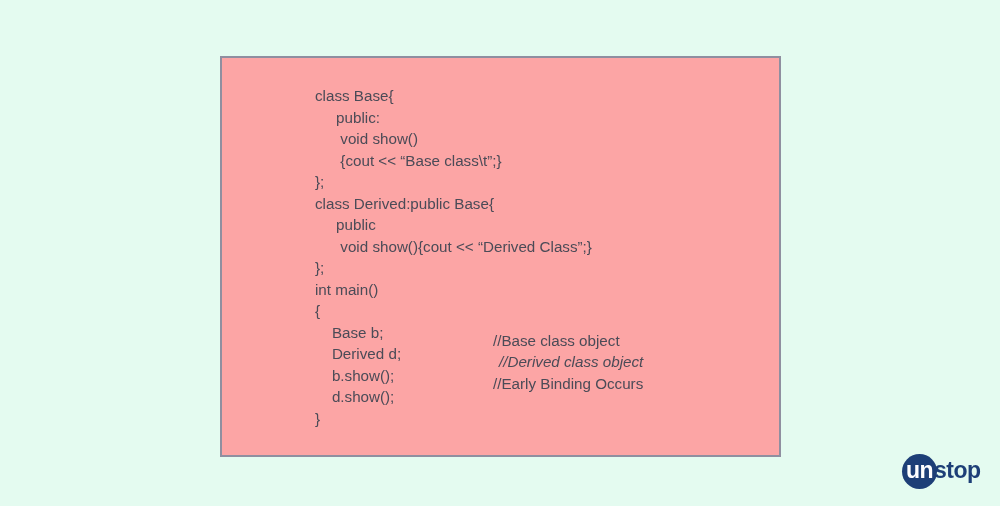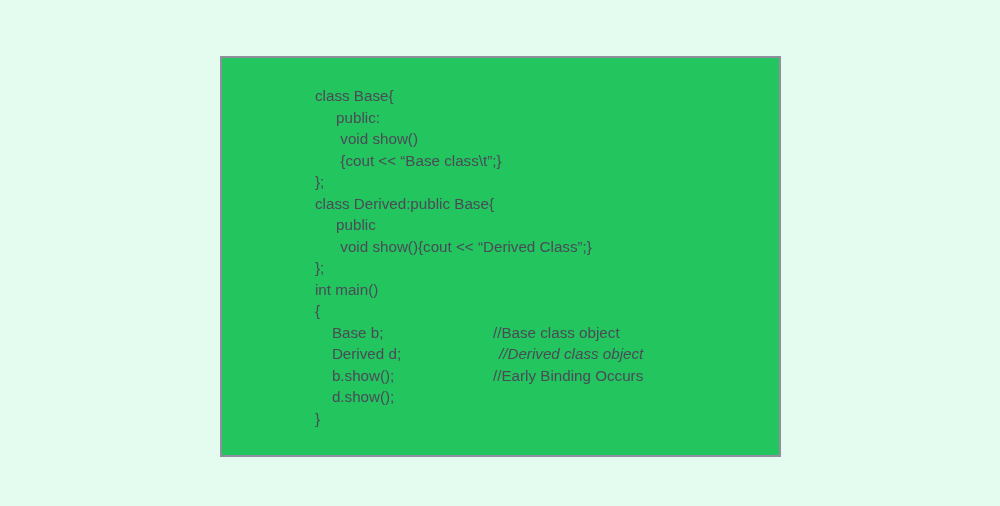--- a/index.html
+++ b/index.html
@@ -22,21 +22,21 @@
   }
 
   
   .code-card {
     position: absolute;
     left: 220px;
     top: 56px;
     width: 561px;
     height: 401px;
     box-sizing: border-box;
-    background: #22c55e;
+    background: #fca5a5;
     border: 2px solid #8f8fa0;
     overflow: hidden;
   }
 
   .code-body {
     position: absolute;
     left: 93px;
     top: 27px;
     right: 0;
     font-family: "Liberation Sans", sans-serif;
@@ -50,21 +50,21 @@
     display: block;
     height: 21.5px;
     position: relative;
     white-space: pre;
   }
 
   
   .code-line .cmt {
     position: absolute;
     left: 178px;
-    top: 0;
+    top: 8px;
     white-space: pre;
   }
   .code-line .cmt.shift {
     left: 184px;
     font-style: italic;
   }
 
   
   .logo {
     position: absolute;
@@ -107,14 +107,19 @@
 </style>
 </head>
 <body>
 
 <div id="canvas">
 
   <div class="code-card">
     <div class="code-body" id="code-body"><span class="code-line"><span>class Base{</span></span><span class="code-line"><span>     public:</span></span><span class="code-line"><span>      void show()</span></span><span class="code-line"><span>      {cout &lt;&lt; “Base class\t”;}</span></span><span class="code-line"><span>};</span></span><span class="code-line"><span>class Derived:public Base{</span></span><span class="code-line"><span>     public</span></span><span class="code-line"><span>      void show(){cout &lt;&lt; “Derived Class”;}</span></span><span class="code-line"><span>};</span></span><span class="code-line"><span>int main()</span></span><span class="code-line"><span>{</span></span><span class="code-line"><span>    Base b;</span><span class="cmt">//Base class object</span></span><span class="code-line"><span>    Derived d;</span><span class="cmt shift">//Derived class object</span></span><span class="code-line"><span>    b.show();</span><span class="cmt">//Early Binding Occurs</span></span><span class="code-line"><span>    d.show();</span></span><span class="code-line"><span>}</span></span></div>
   </div>
 
+  <div class="logo">
+    <div class="logo-circle"></div>
+    <span class="logo-un">un</span>
+    <span class="logo-stop">stop</span>
+  </div>
 
 </div>
 
 </body></html>

